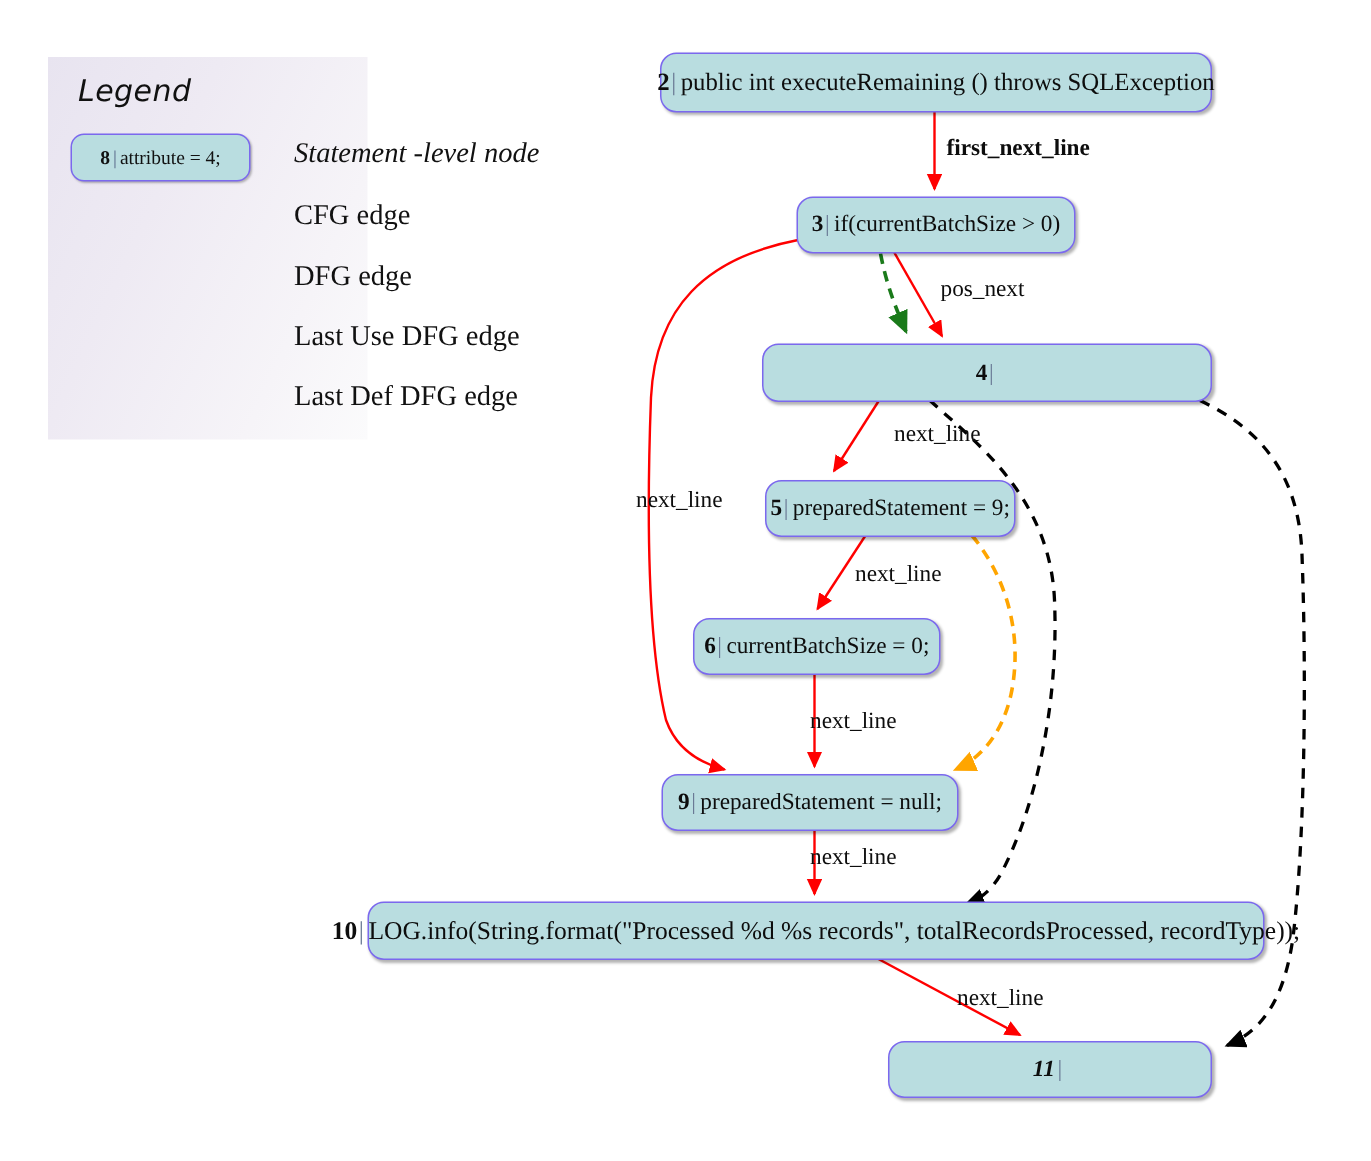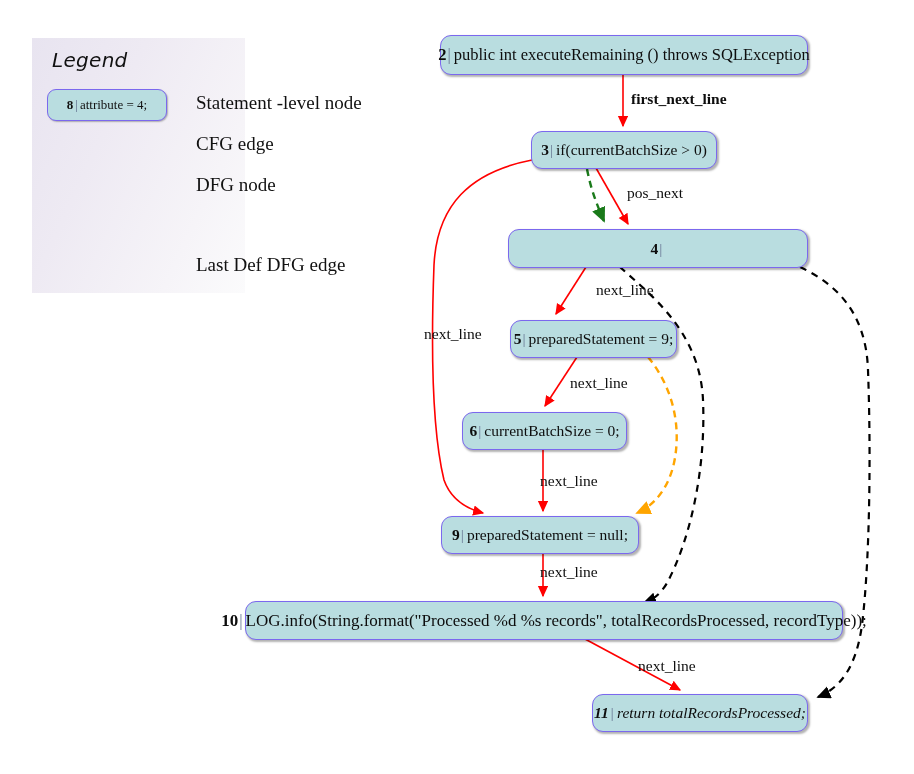--- a/index.html
+++ b/index.html
@@ -29,21 +29,21 @@
     background:#b9dde0;
     box-shadow:1px 1px 1.5px rgba(0,0,0,.28);
     display:flex;align-items:center;justify-content:center;
     font-size:13px;color:#111;white-space:nowrap;
   }
   .legend-node .ln-num{font-weight:bold;}
   .legend-node .ln-bar{color:#5a6a8a;padding:0 2px;}
   .legend-label{
     position:absolute;font-size:19px;color:#111;white-space:nowrap;
   }
-  .lg-row1{left:196px;top:92px;}
+  .lg-row1{left:196px;top:92px;font-style:italic;}
   .lg-row2{left:196px;top:133px;}
   .lg-row3{left:196px;top:174px;}
   .lg-row4{left:196px;top:214px;}
   .lg-row5{left:196px;top:254px;}
 
   
   .node{
     position:absolute;
     border:1.7px solid #7b68ee;border-radius:11px;
     background:#b9dde0;
@@ -127,21 +127,22 @@
   <div class="legend-title">Legend</div>
 
   <div class="legend-node">
     <span class="ln-num">8</span>
       <span class="ln-bar">|</span>
       <span class="ln-txt">attribute = 4;</span>
   </div>
 
   <div class="legend-label lg-row1">Statement -level node</div>
   <div class="legend-label lg-row2">CFG edge</div>
-  <div class="legend-label lg-row3">DFG node</div>
+  <div class="legend-label lg-row3">DFG edge</div>
+  <div class="legend-label lg-row4">Last Use DFG edge</div>
   <div class="legend-label lg-row5">Last Def DFG edge</div>
 
   <div class="node n2">
     <span class="n-num">2</span>
       <span class="n-bar">|</span>
       <span class="n-txt">public int executeRemaining () throws SQLException</span>
   </div>
 
   <div class="node n3">
     <span class="n-num">3</span>
@@ -174,21 +175,20 @@
 
   <div class="node n10">
     <span class="n-num">10</span>
       <span class="n-bar">|</span>
       <span class="n-txt">LOG.info(String.format("Processed %d %s records", totalRecordsProcessed, recordType));</span>
   </div>
 
   <div class="node n11">
     <span class="n-num">11</span>
       <span class="n-bar">|</span>
-      <span class="n-txt">return totalRecordsProcessed;</span>
   </div>
 
   <div class="elabel" style="left:631px;top:90px;font-weight:bold;">first_next_line</div>
 
   <div class="elabel" style="left:627px;top:184px;">pos_next</div>
 
   <div class="elabel" style="left:424px;top:325px;">next_line</div>
 
   <div class="elabel" style="left:596px;top:281px;">next_line</div>
 

